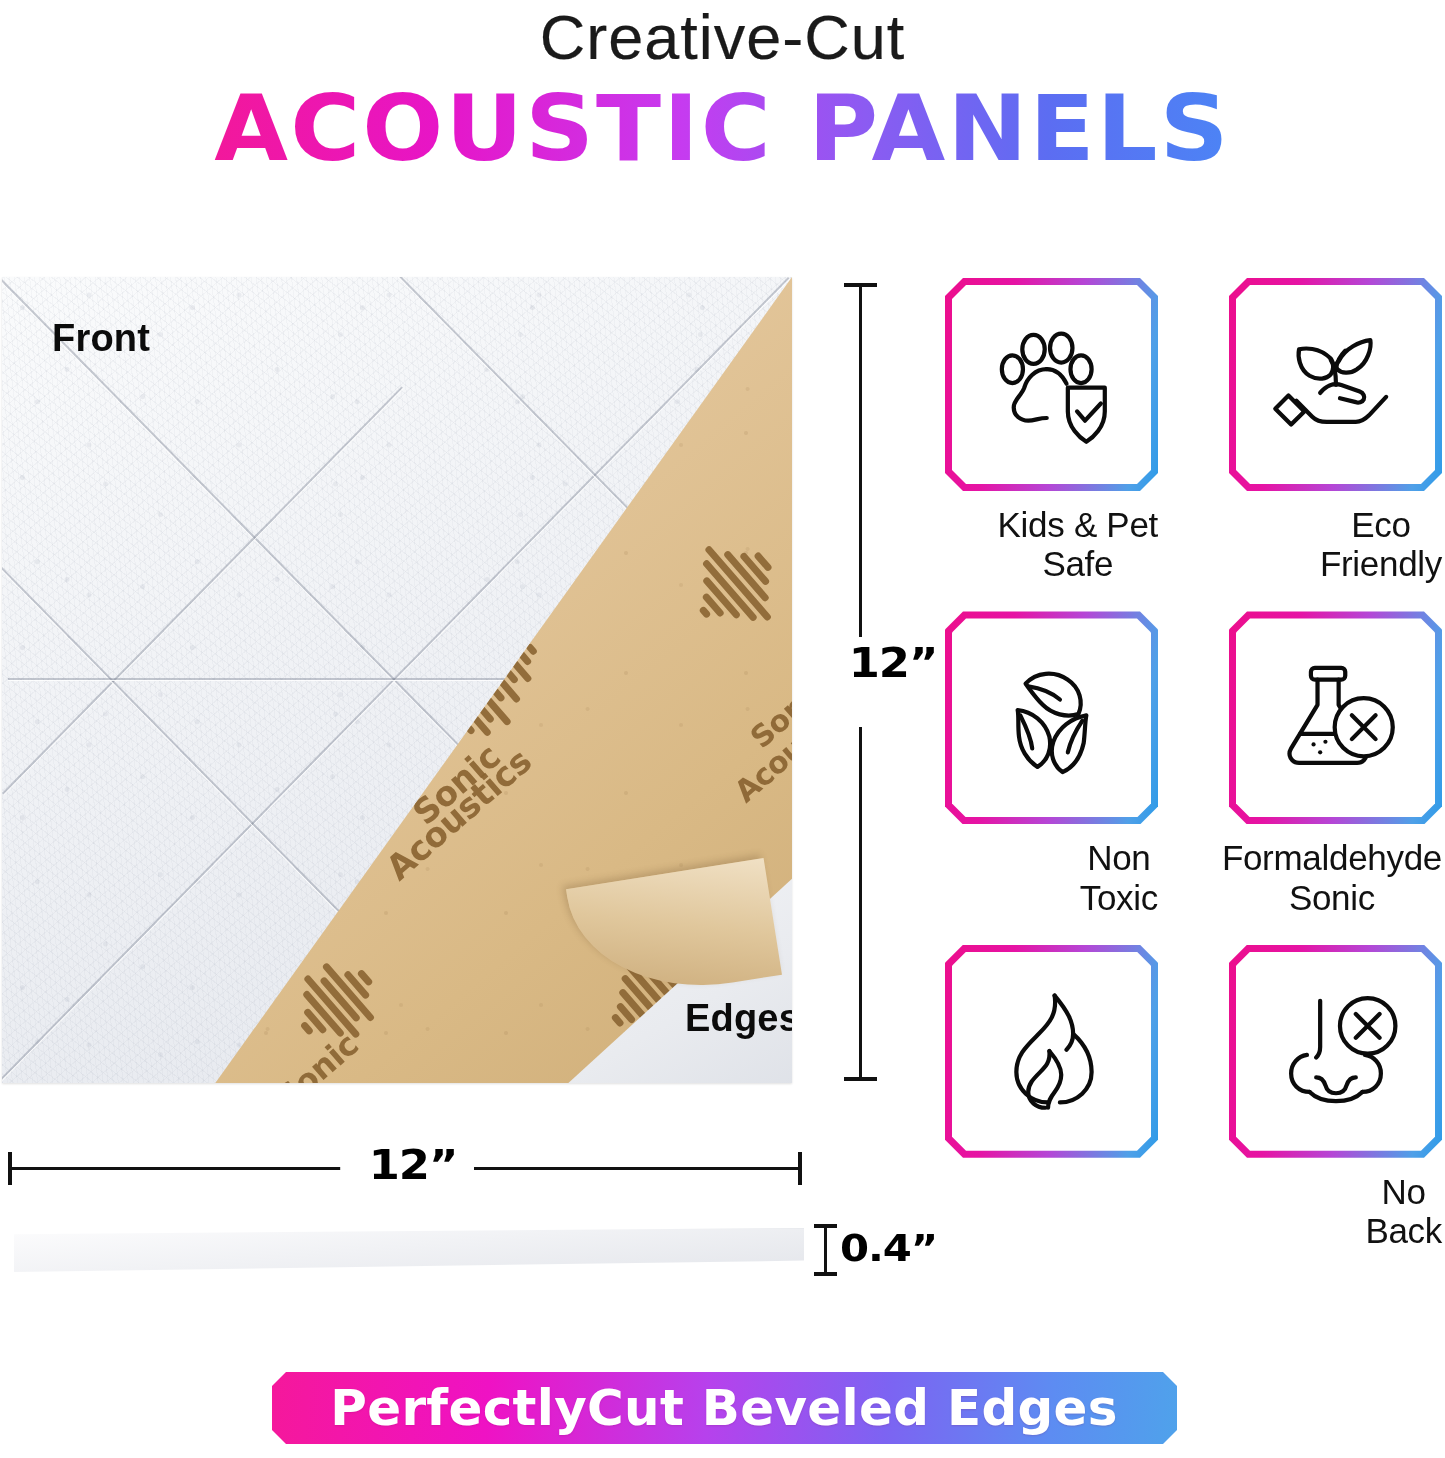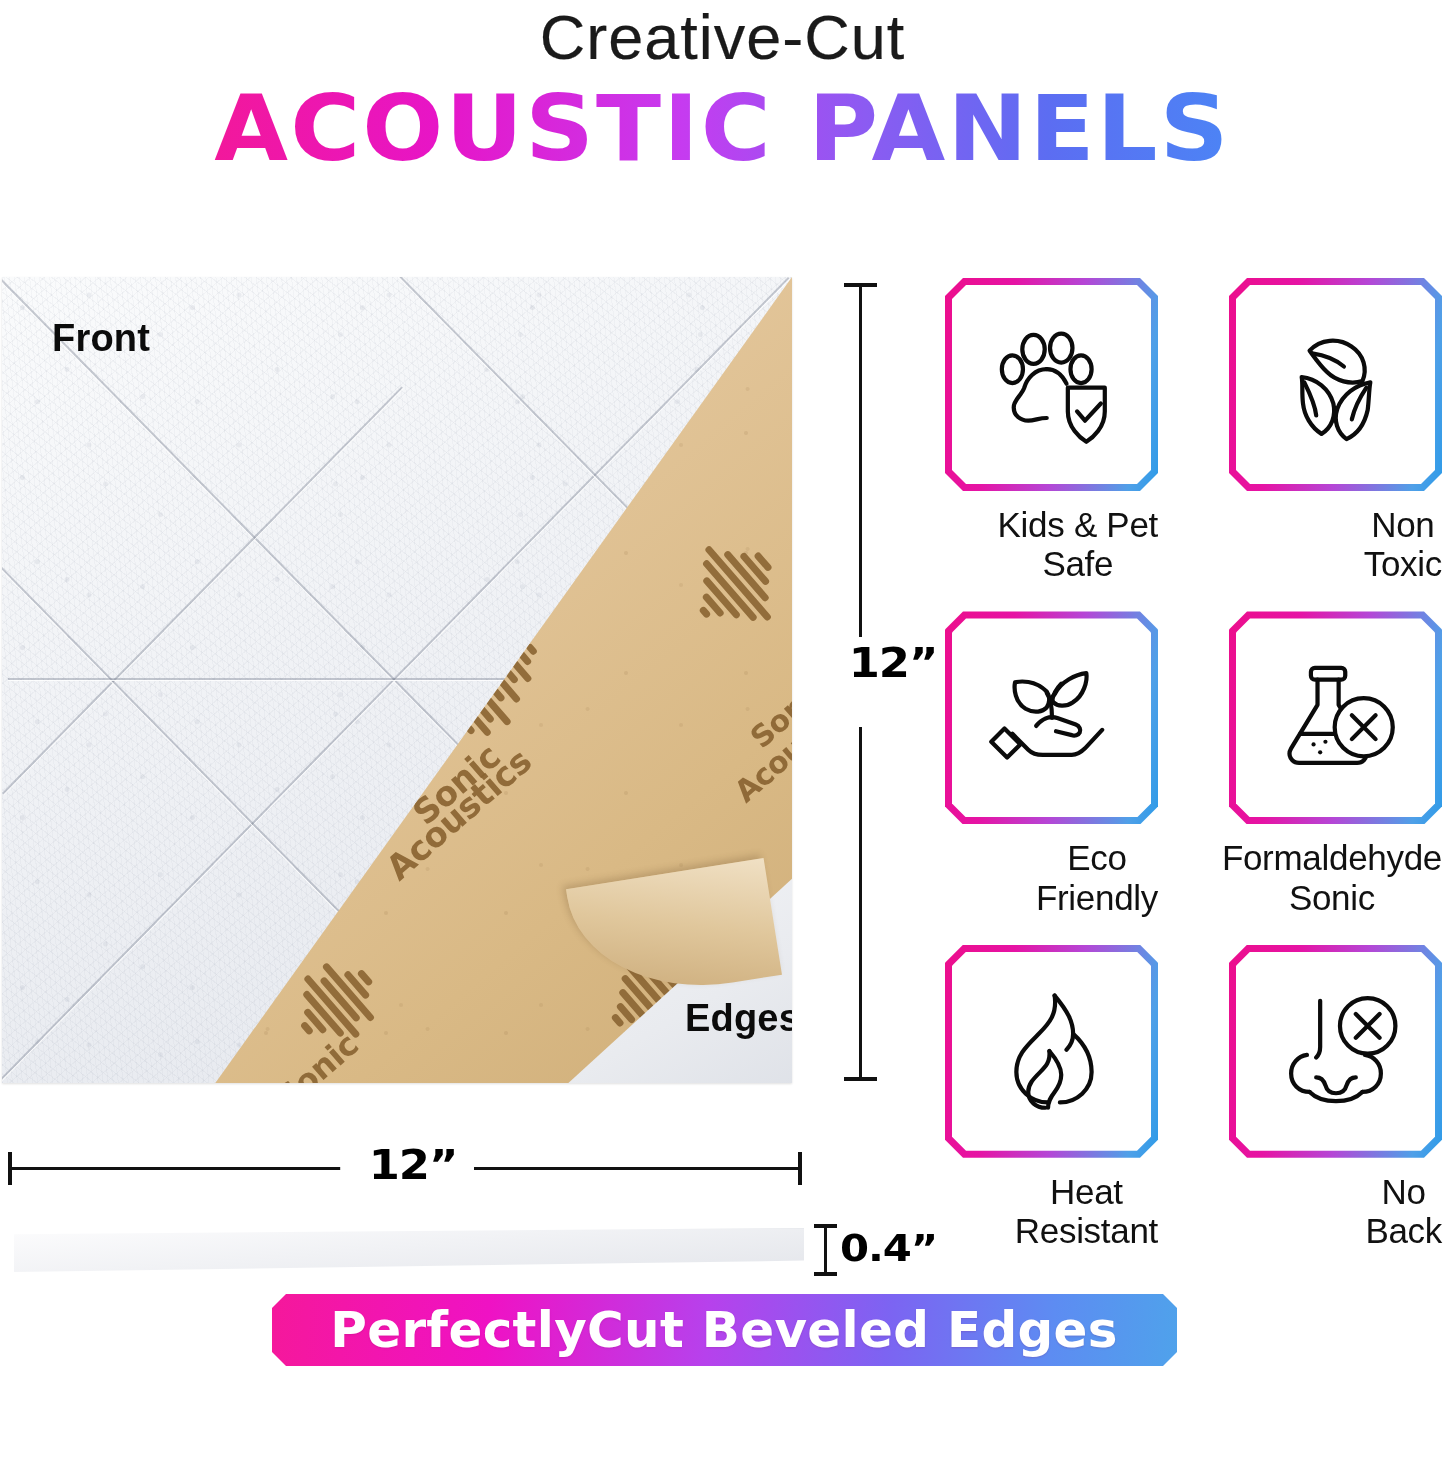--- a/index.html
+++ b/index.html
@@ -178,21 +178,21 @@
   }
   .badge svg { width:132px; height:132px; display:block; }
   .feature .flabel {
     margin-top:14px; text-align:center; font-size:35px; line-height:1.12;
     font-family:"Liberation Sans", sans-serif; font-weight:400; color:#111;
     white-space:pre-line; letter-spacing:-.3px;
   }
 
   
   #banner {
-    position:absolute; left:272px; top:1294px; width:905px; height:72px;
+    position:absolute; left:272px; top:1372px; width:905px; height:72px;
     background:linear-gradient(95deg,#F5189B 0%,#EF12C4 24%,#B741EC 48%,#7C64F2 68%,#5D8CF2 86%,#4FA2EB 100%);
     -webkit-clip-path:polygon(14px 0,calc(100% - 14px) 0,100% 14px,100% calc(100% - 14px),calc(100% - 14px) 100%,14px 100%,0 calc(100% - 14px),0 14px);
     clip-path:polygon(14px 0,calc(100% - 14px) 0,100% 14px,100% calc(100% - 14px),calc(100% - 14px) 100%,14px 100%,0 calc(100% - 14px),0 14px);
     display:flex; align-items:center; justify-content:center;
   }
   #banner-text {
     color:#fff; font-family:"DejaVu Sans", sans-serif; font-weight:bold;
     font-size:49px; letter-spacing:.3px; transform:scaleX(1.02);
     text-shadow:0 1px 2px rgba(120,0,90,.18);
   }
@@ -330,50 +330,50 @@
     </div>
     <div class="flabel">Kids &amp; Pet
 Safe</div>
   </div>
 
   <div class="feature">
     <div class="badge">
       <div class="frame"></div>
       <div class="inner">
         <svg viewBox="0 0 100 100" fill="none" stroke="#0B0B0B" stroke-width="3.2" stroke-linecap="round" stroke-linejoin="round">
-          <path d="M30 24c8-9 22-10 32-3 9 6 12 17 8 26-9 3-20 0-27-7-6-6-10-12-13-16z"></path>
-          <path d="M32 26c7 1 17 4 24 10"></path>
-          <path d="M24 44c11 1 21 9 24 20 2 9-1 18-9 23-8-5-13-14-14-23-1-8 0-15-1-20z"></path>
-          <path d="M26 48c3 6 8 16 9 25"></path>
-          <path d="M76 48c-11 2-21 9-25 20-3 9 0 18 7 23 9-4 14-13 16-22 1-8 1-16 2-21z"></path>
-          <path d="M73 52c-4 6-9 15-11 24"></path>
-        </svg>
-      </div>
-    </div>
-    <div class="flabel">Non
-Toxic</div>
-  </div>
-
-  <div class="feature">
-    <div class="badge">
-      <div class="frame"></div>
-      <div class="inner">
-        <svg viewBox="0 0 100 100" fill="none" stroke="#0B0B0B" stroke-width="3.2" stroke-linecap="round" stroke-linejoin="round">
           <path d="M50 50c0-9-1-15-4-19"></path>
           <path d="M46 30c-9-9-20-8-24-7-1 5 0 15 8 20 7 4 13 2 16-1 2-3 3-8 0-12z"></path>
           <path d="M52 32c5-10 16-15 24-16 1 6-2 17-10 22-6 4-12 3-15 0-2-3-1-4 1-6z"></path>
           <path d="M57 24c-4 4-6 8-7 13"></path>
           <path d="M38 56c4-5 10-8 16-6l14 5c3 1 4 4 3 6-1 2-4 3-6 2l-12-3"></path>
           <path d="M20 62l12 12c3 3 7 4 11 4h22c4 0 7-2 10-5l13-14"></path>
           <path d="M14 58l12 12-10 10-12-12z"></path>
         </svg>
       </div>
     </div>
     <div class="flabel">Eco
 Friendly</div>
+  </div>
+
+  <div class="feature">
+    <div class="badge">
+      <div class="frame"></div>
+      <div class="inner">
+        <svg viewBox="0 0 100 100" fill="none" stroke="#0B0B0B" stroke-width="3.2" stroke-linecap="round" stroke-linejoin="round">
+          <path d="M30 24c8-9 22-10 32-3 9 6 12 17 8 26-9 3-20 0-27-7-6-6-10-12-13-16z"></path>
+          <path d="M32 26c7 1 17 4 24 10"></path>
+          <path d="M24 44c11 1 21 9 24 20 2 9-1 18-9 23-8-5-13-14-14-23-1-8 0-15-1-20z"></path>
+          <path d="M26 48c3 6 8 16 9 25"></path>
+          <path d="M76 48c-11 2-21 9-25 20-3 9 0 18 7 23 9-4 14-13 16-22 1-8 1-16 2-21z"></path>
+          <path d="M73 52c-4 6-9 15-11 24"></path>
+        </svg>
+      </div>
+    </div>
+    <div class="flabel">Non
+Toxic</div>
   </div>
 
   <div class="feature">
     <div class="badge">
       <div class="frame"></div>
       <div class="inner">
         <svg viewBox="0 0 100 100" fill="none" stroke="#0B0B0B" stroke-width="3.2" stroke-linecap="round" stroke-linejoin="round">
           <rect x="31" y="12" width="26" height="9" rx="3"></rect>
           <path d="M36 21v19L16 73c-3 5 0 11 6 11h44c6 0 9-6 6-11L52 40V21"></path>
           <path d="M23 62h30"></path>
@@ -395,22 +395,20 @@
       <div class="inner">
         <svg viewBox="0 0 100 100" fill="none" stroke="#0B0B0B" stroke-width="3.2" stroke-linecap="round" stroke-linejoin="round">
           <path d="M52 8c2 14-4 21-12 29-9 9-17 16-17 29 0 13 11 23 24 23"></path>
           <path d="M52 8c10 12 14 20 14 29 0 5-2 9-5 12"></path>
           <path d="M66 37c9 8 14 18 14 29 0 13-11 23-24 23"></path>
           <path d="M48 50c1 8-3 12-7 16-5 5-9 9-9 15 0 7 6 12 13 12"></path>
           <path d="M48 50c6 7 9 12 9 18 0 5-2 9-5 13-3 4-5 7-5 12"></path>
         </svg>
       </div>
     </div>
-    <div class="flabel">Heat
-Resistant</div>
   </div>
 
   <div class="feature">
     <div class="badge">
       <div class="frame"></div>
       <div class="inner">
         <svg viewBox="0 0 100 100" fill="none" stroke="#0B0B0B" stroke-width="3.2" stroke-linecap="round" stroke-linejoin="round">
           <path d="M38 12v35c0 4-1 6-3 8"></path>
           <path d="M28 53c-7 1-12 7-12 14 0 8 6 14 14 14"></path>
           <path d="M30 81c4 4 11 7 20 7s16-3 20-7"></path>

